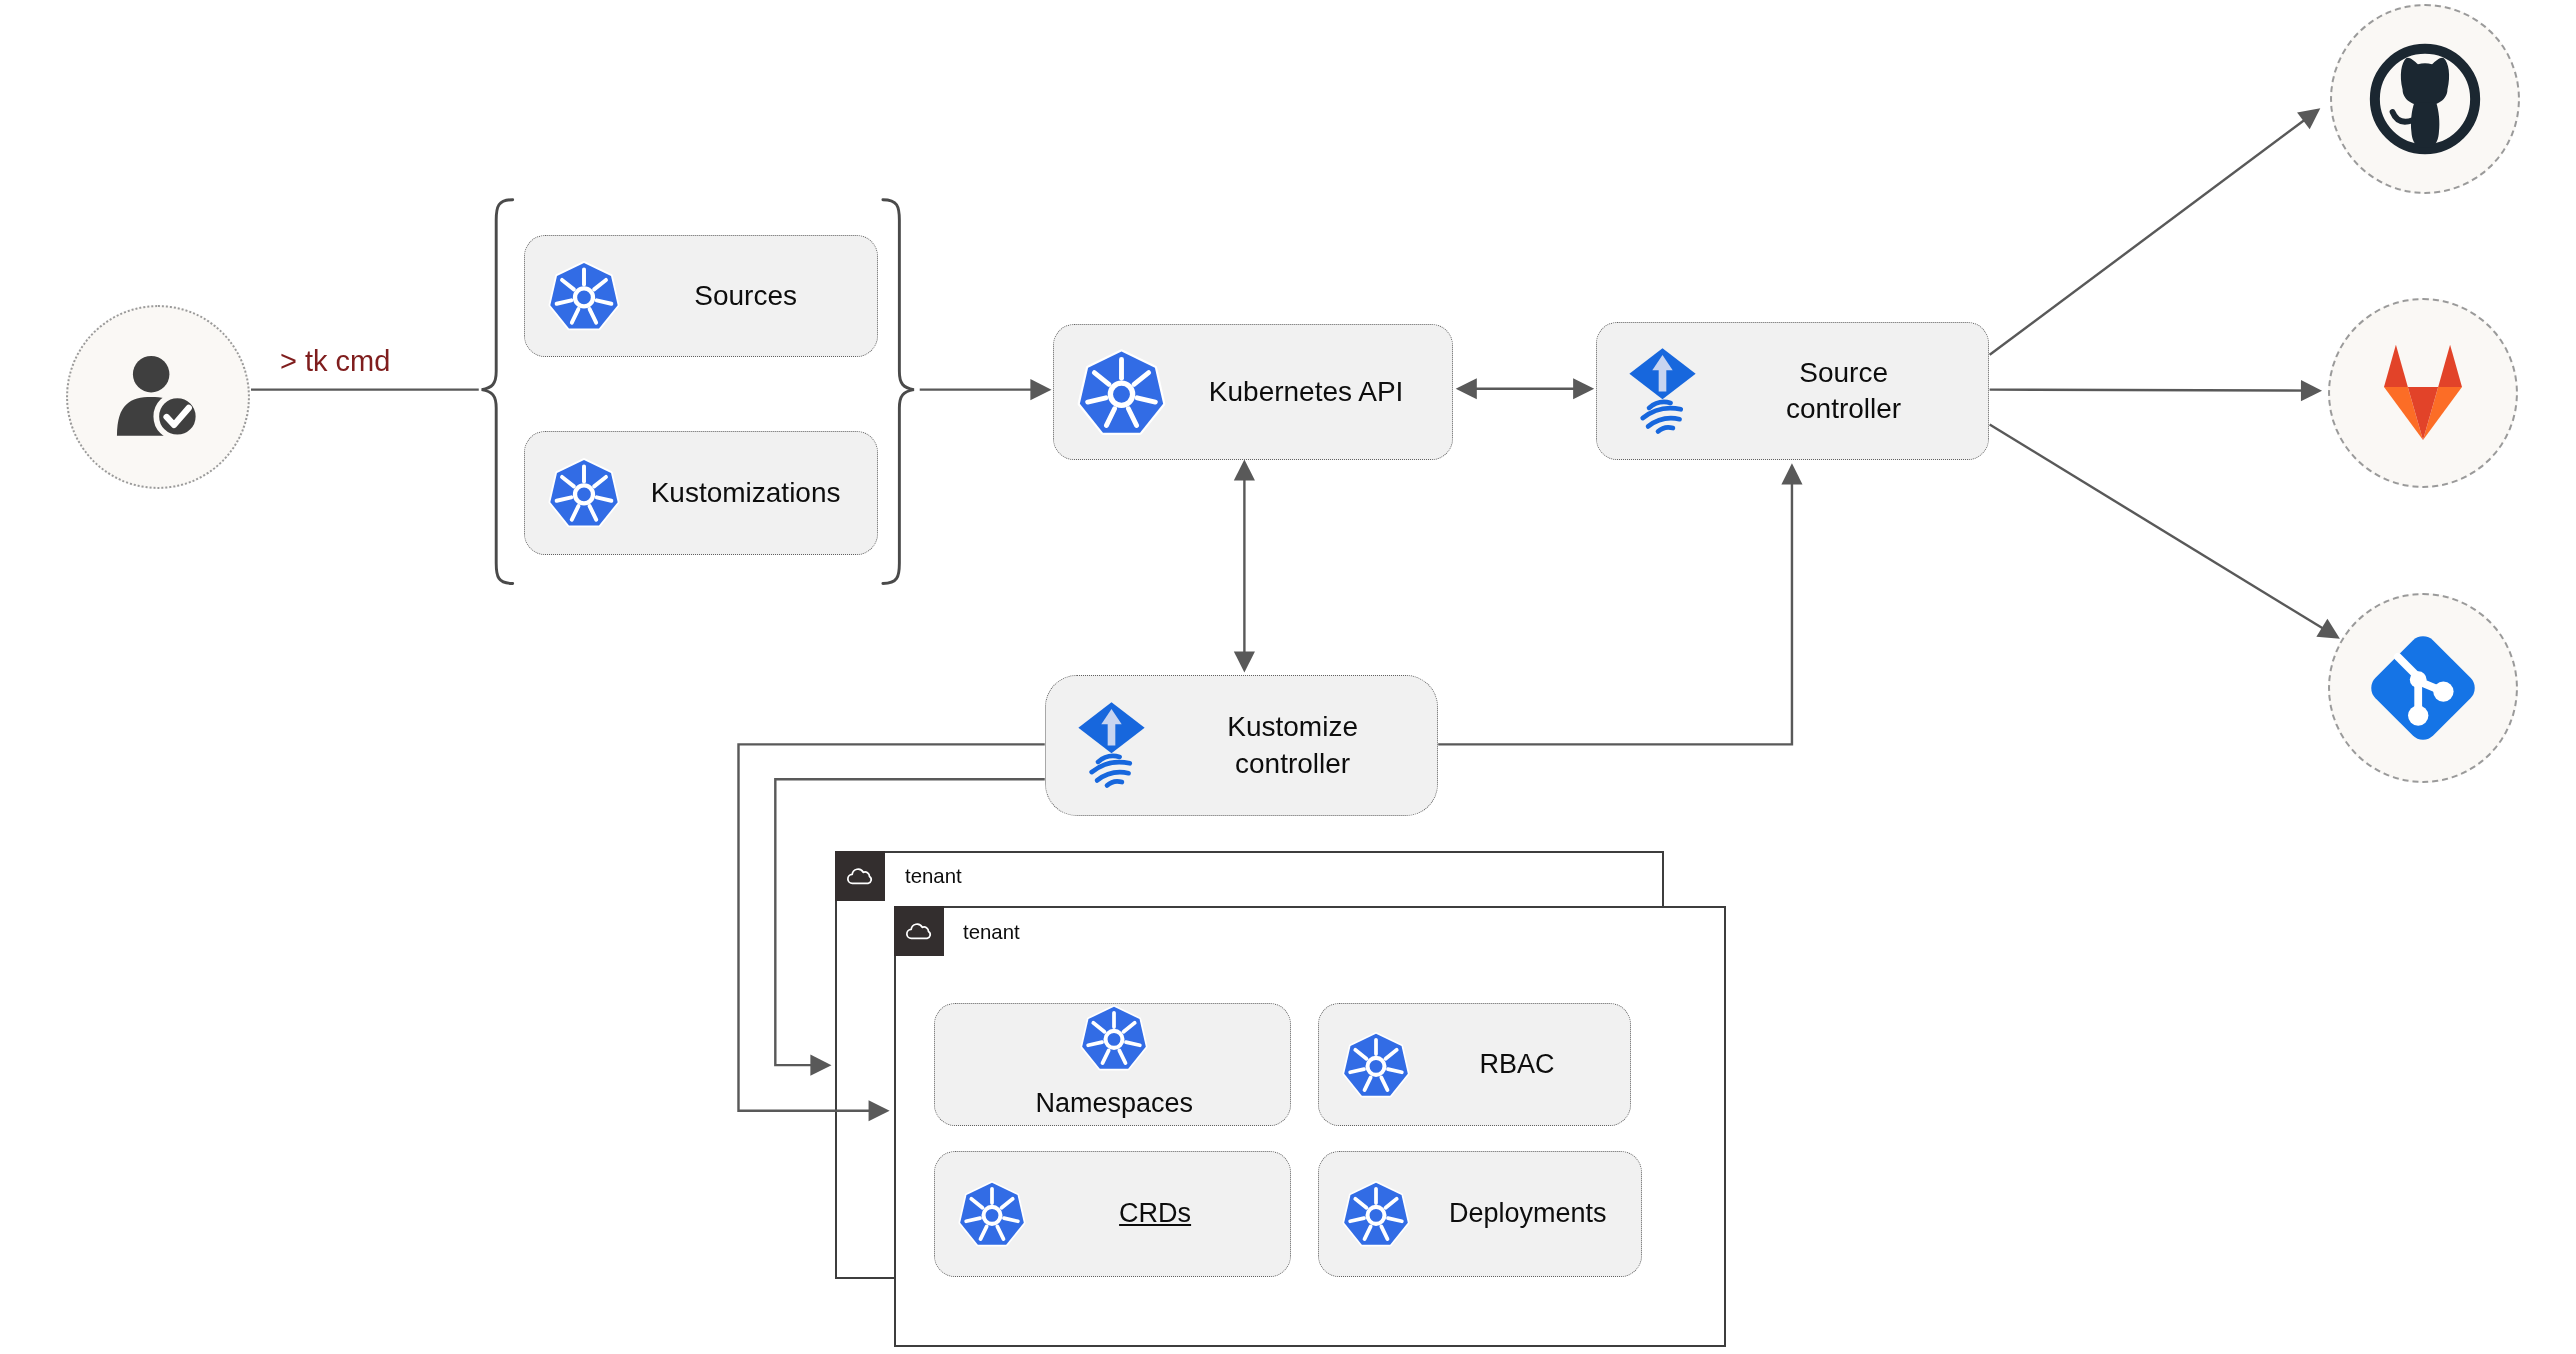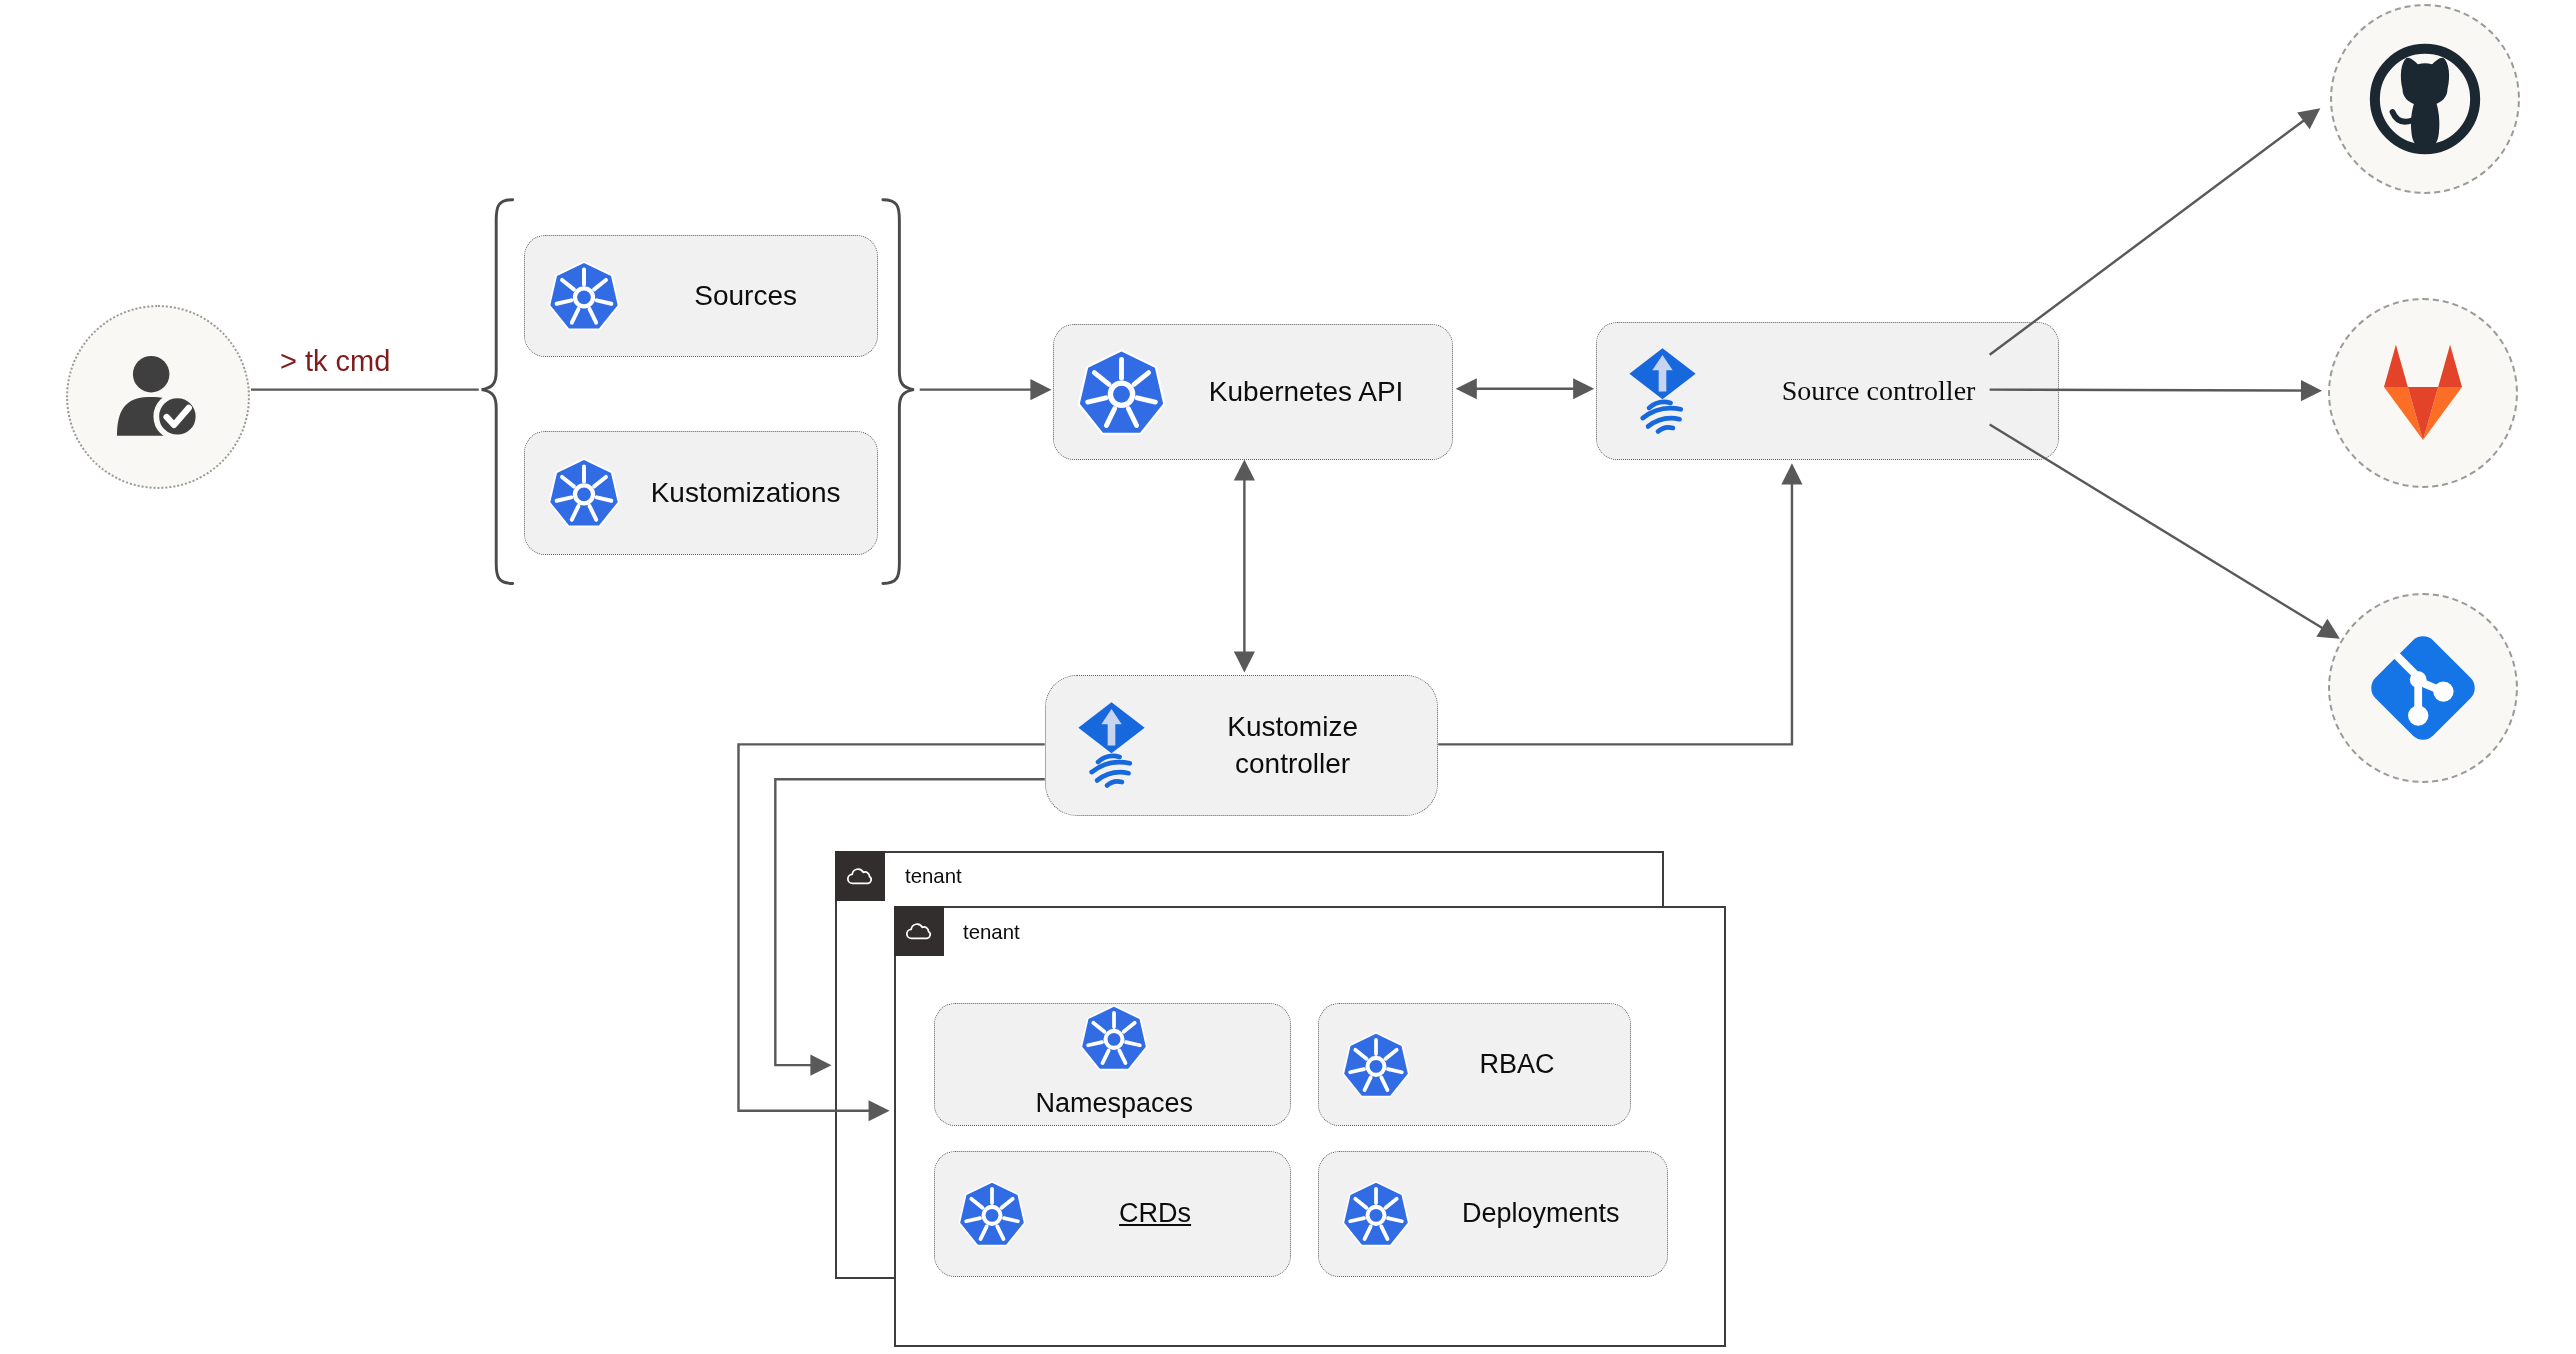--- a/index.html
+++ b/index.html
@@ -166,21 +166,21 @@
     <div class="lbl">Kustomizations</div>
   </div>
 
   <div class="node" style="left:1053px;top:324px;width:400px;height:136px;">
     <svg class="ic" width="89" height="89" viewBox="0 0 92 92">
         <use href="#sym-k8s"></use>
       </svg>
     <div class="lbl">Kubernetes API</div>
   </div>
 
-  <div class="node" style="left:1596px;top:322px;width:463px;height:138px;font-family:Liberation Serif, serif;">
+  <div class="node" style="left:1596px;top:322px;width:393px;height:138px;">
     <svg class="ic" width="85" height="89" viewBox="0 0 88 92">
         <use href="#sym-flux"></use>
       </svg>
     <div class="lbl" style="padding:0 29px;">Source controller</div>
   </div>
 
   <div class="node" style="left:1045px;top:675px;width:393px;height:141px;border-radius:32px;">
     <svg class="ic" width="85" height="89" viewBox="0 0 88 92">
         <use href="#sym-flux"></use>
       </svg>
@@ -230,21 +230,21 @@
         <use href="#sym-k8s"></use>
       </svg>
     <div class="lbl" style="font-size:27px;">RBAC</div>
   </div>
   <div class="node" style="left:934px;top:1151px;width:357px;height:126px;">
     <svg class="ic" width="68" height="68" viewBox="0 0 70 70">
         <use href="#sym-k8s"></use>
       </svg>
     <div class="lbl" style="font-size:27px;text-decoration:underline;">CRDs</div>
   </div>
-  <div class="node" style="left:1318px;top:1151px;width:350px;height:126px;gap:24px;">
+  <div class="node" style="left:1318px;top:1151px;width:324px;height:126px;gap:24px;">
     <svg class="ic" width="68" height="68" viewBox="0 0 70 70">
         <use href="#sym-k8s"></use>
       </svg>
     <div class="lbl" style="font-size:27px;">Deployments</div>
   </div>
 
 </div>
 
 
 </body></html>

